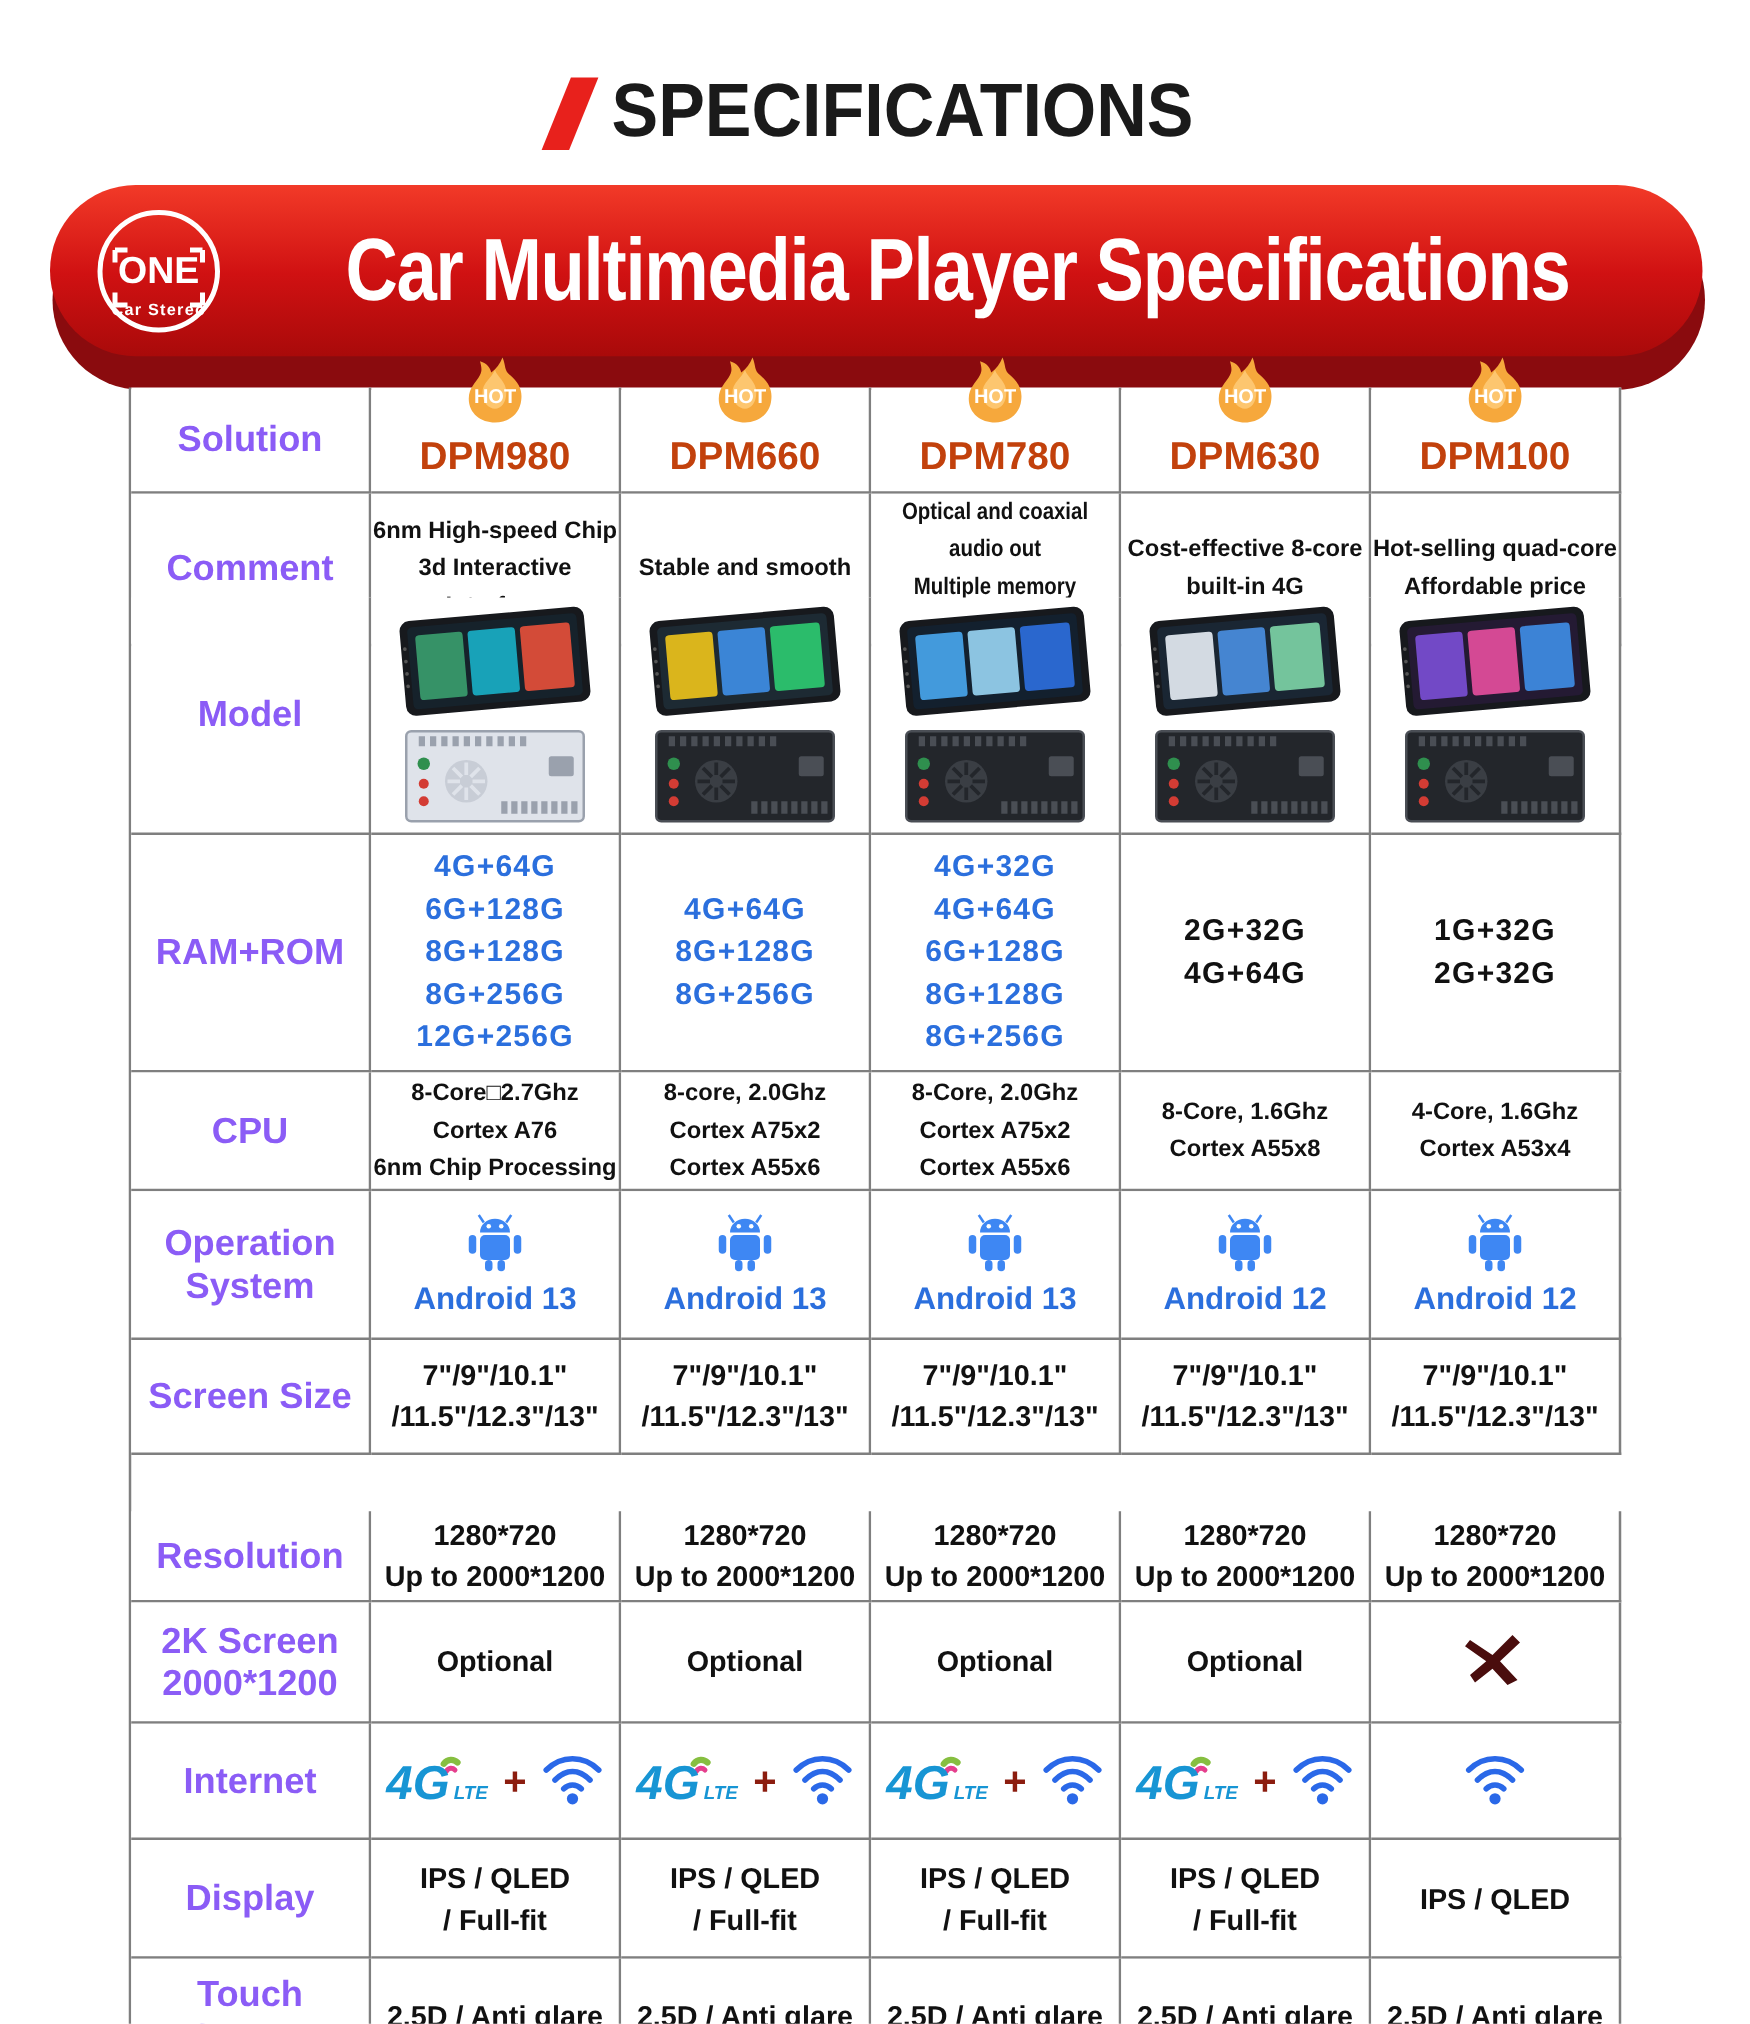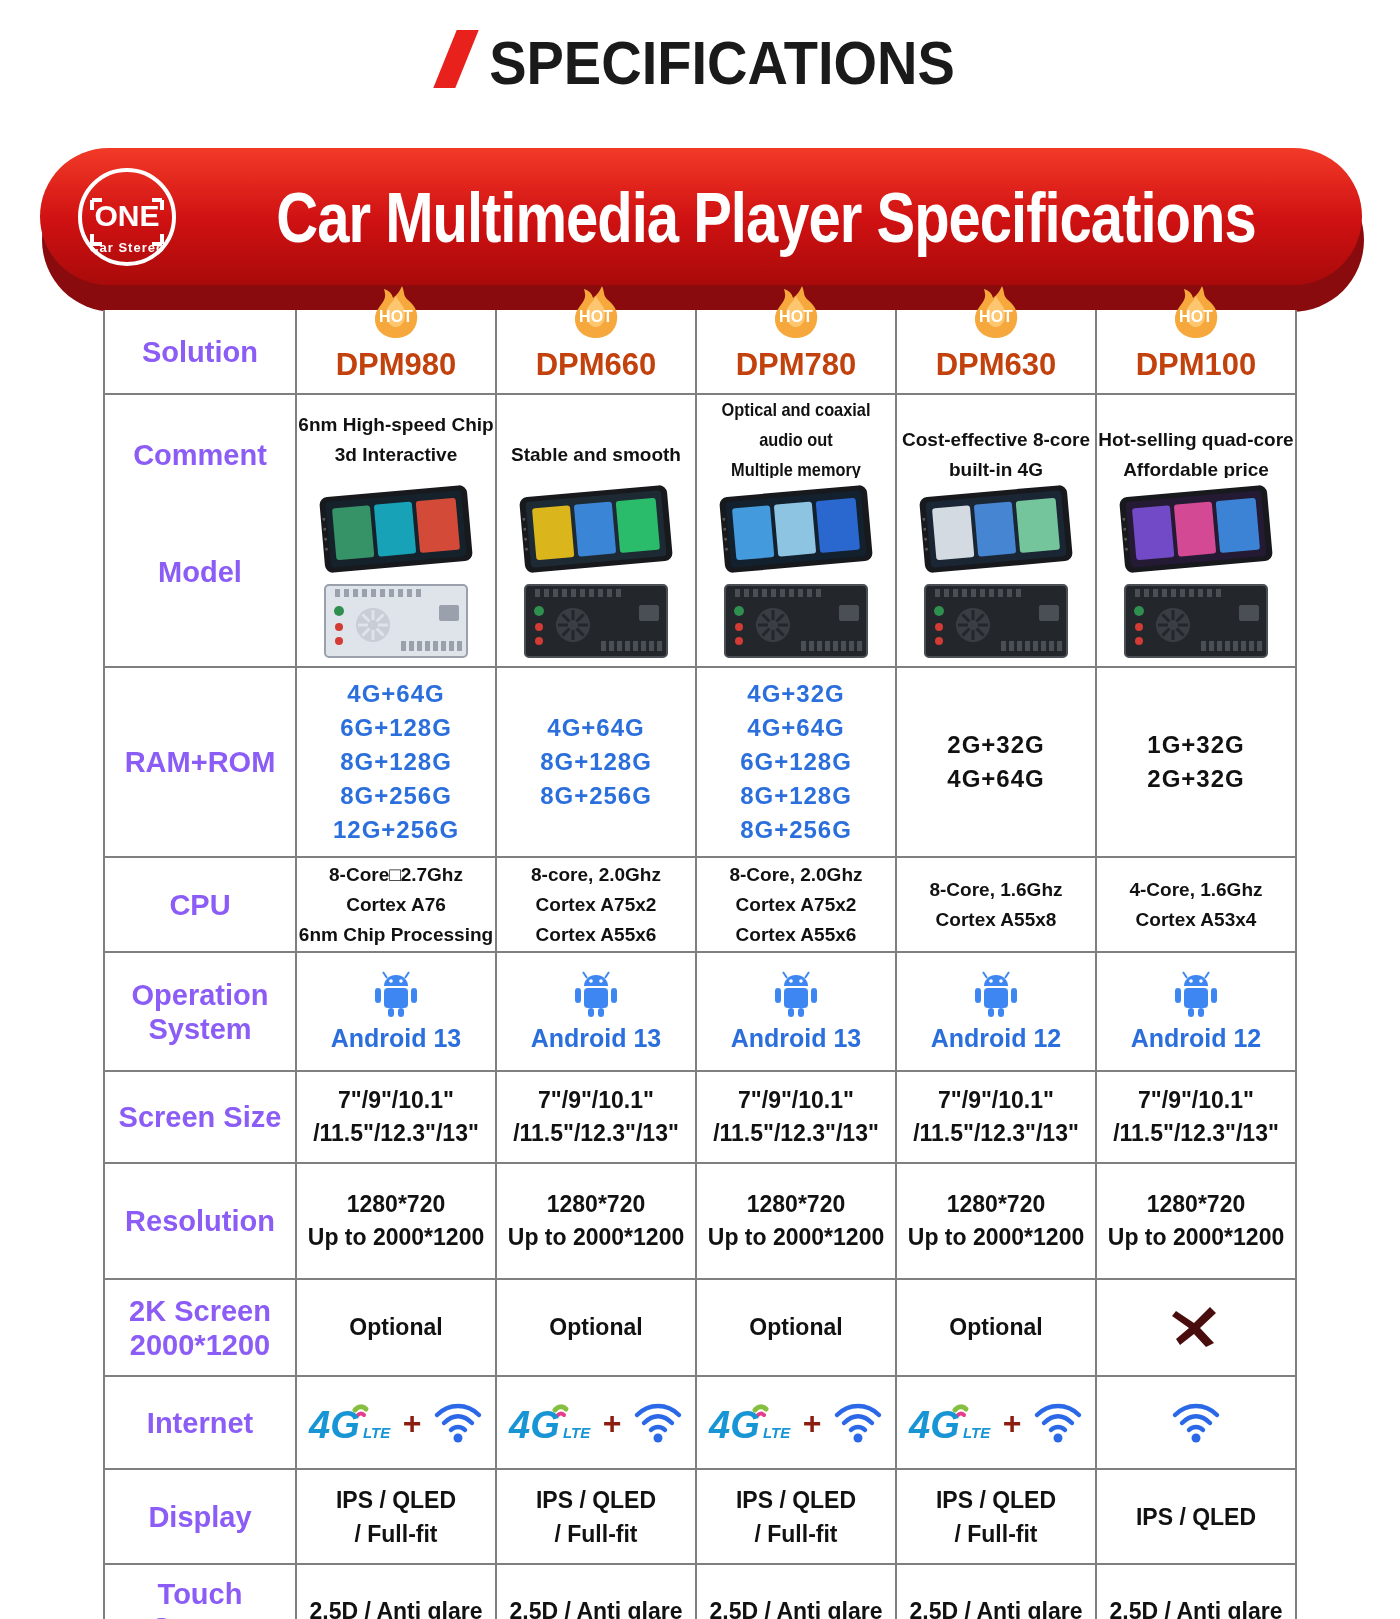--- a/index.html
+++ b/index.html
@@ -2,21 +2,21 @@
 <html style="--accent-blue: #2b6fdd;"><head>
 <meta charset="utf-8">
 <style>
   * { margin:0; padding:0; box-sizing:border-box; }
   html,body { width:1400px; height:1619px; background:#ffffff; overflow:hidden;
     font-family:"Liberation Sans", sans-serif; }
   .stage { position:relative; width:1400px; height:1619px; background:#fff; }
 
   
   .page-header { position:absolute; top:30px; left:0; width:1400px; height:90px;
-    display:flex; align-items:flex-start; justify-content:center; gap:22px; }
+    display:flex; align-items:flex-end; justify-content:center; gap:22px; }
   .slash { width:22px; height:58px; background:#e8211c; transform:skewX(-22deg); }
   .page-title { font-size:56px; font-weight:800; color:#1a1a1a; letter-spacing:0px;
     transform:scaleY(1.08); }
 
   
   .banner-wrap { position:absolute; top:148px; left:40px; width:1322px; height:164px; }
   .banner-under { position:absolute; top:20px; left:2px; right:-2px; bottom:0;
     background:#8a0b0e; border-radius:78px; }
   .banner-pill { position:absolute; top:0; left:0; right:0; height:137px;
     background:linear-gradient(#f23a28, #d01112 52%, #a90a0a);
@@ -32,21 +32,21 @@
     border-left:2px solid #7f7f7f; }
   .trow { display:grid; grid-template-columns:192px repeat(5, 1fr); }
   .cell { border-right:2px solid #7f7f7f; border-bottom:2px solid #7f7f7f;
     position:relative; display:flex; flex-direction:column; align-items:center;
     justify-content:center; text-align:center; overflow:visible; background:#fff; }
   .label-cell { font-weight:700; color:#8b5cf6; font-size:29px; line-height:34px; }
 
   .r-solution { height:85px; }  .r-comment { height:83px; }
   .r-model { height:190px; }    .r-ram { height:190px; }
   .r-cpu { height:95px; }       .r-os { height:119px; }
-  .r-screen { height:92px;border-radius:12px; }    .r-resolution { height:116px; }
+  .r-screen { height:92px;border-radius:12px; }    .r-resolution { height:73px;margin-top:45px; }
   .r-k2 { height:97px; }        .r-internet { height:93px; }
   .r-display { height:95px; }   .r-touch { height:94px; }
   .r-stub { height:7px; } .r-stub .cell { border-bottom:none; }
 
   .hot-badge { position:absolute; top:-26px; left:50%; transform:translateX(-50%);text-decoration:underline; }
   .model-name { font-size:31px; font-weight:800; color:#c2410c; margin-top:26px; }
 
   .lines span { display:block; font-weight:700; color:#111; }
   .t-comment span { font-size:19px; line-height:30px; }
   .t-comment.condensed span { transform:scaleX(.86); transform-origin:center; font-size:19px; }

